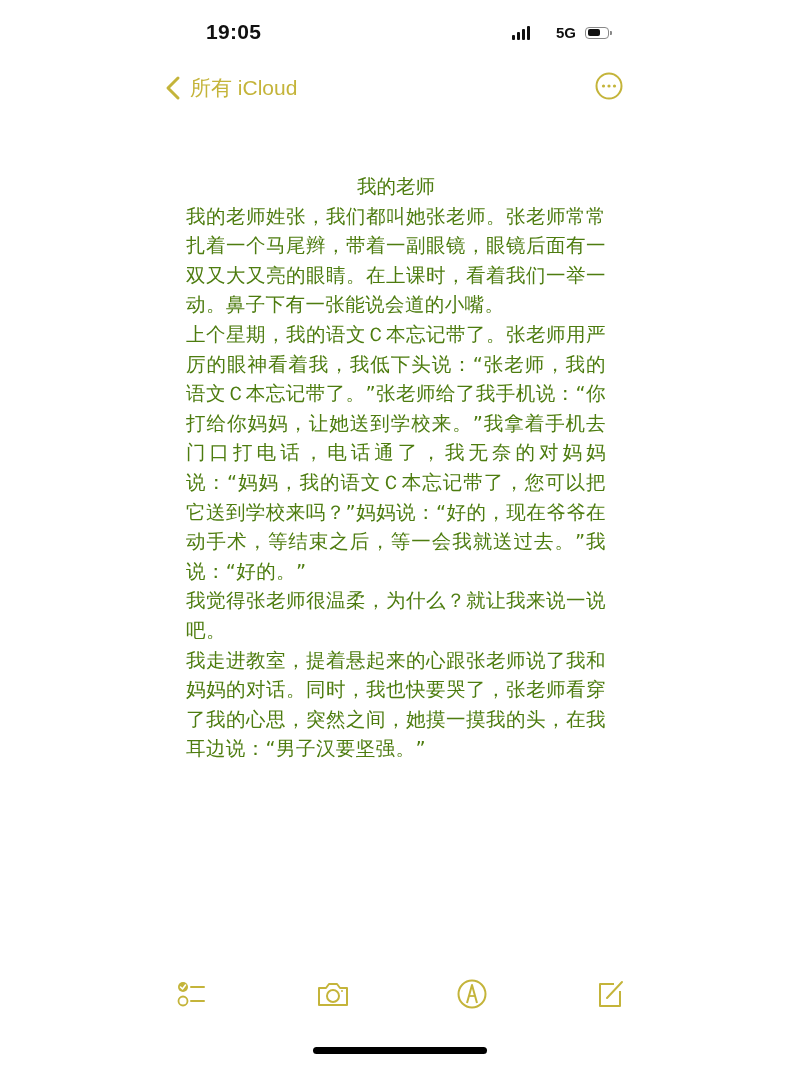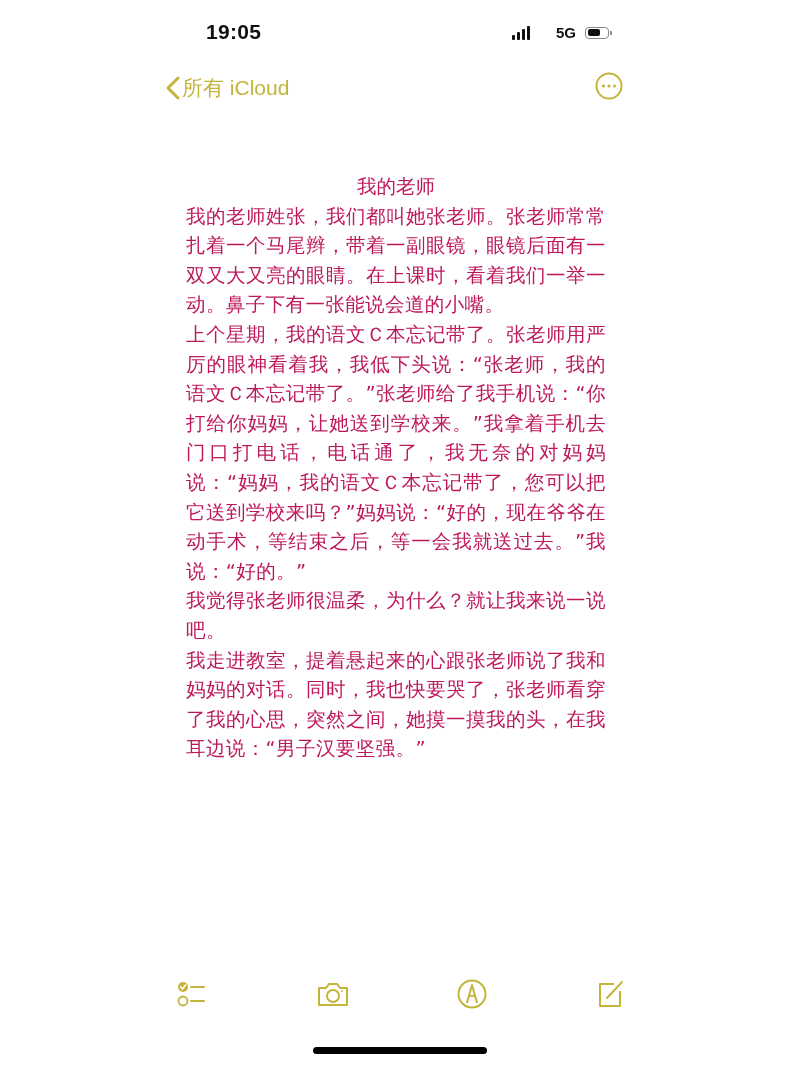--- a/index.html
+++ b/index.html
@@ -88,20 +88,21 @@
       top: 66px;
       left: 0; right: 0;
       height: 44px;
     }
     .back-button {
       position: absolute;
       left: 164px;
       top: 8px;
       display: flex;
       align-items: center;
+      gap: 8px;
       cursor: pointer;
       color: #c4b43a;
     }
     .back-chevron {
       width: 18px;
       height: 26px;
     }
     .back-label {
       font-family: "Liberation Sans", sans-serif;
       font-size: 21px;
@@ -116,21 +117,21 @@
       cursor: pointer;
     }
 
     .note {
       position: absolute;
       left: 186px;
       top: 172px;
       width: 420px;
       font-size: 19.5px;
       line-height: 29.6px;
-      color: #be185d;
+      color: #4d7c0f;
     }
     .note-title {
       text-align: center;
       margin: 0;
       font-weight: normal;
       font-size: 19.5px;
       line-height: 29.6px;
     }
     .note-para {
       margin: 0;

